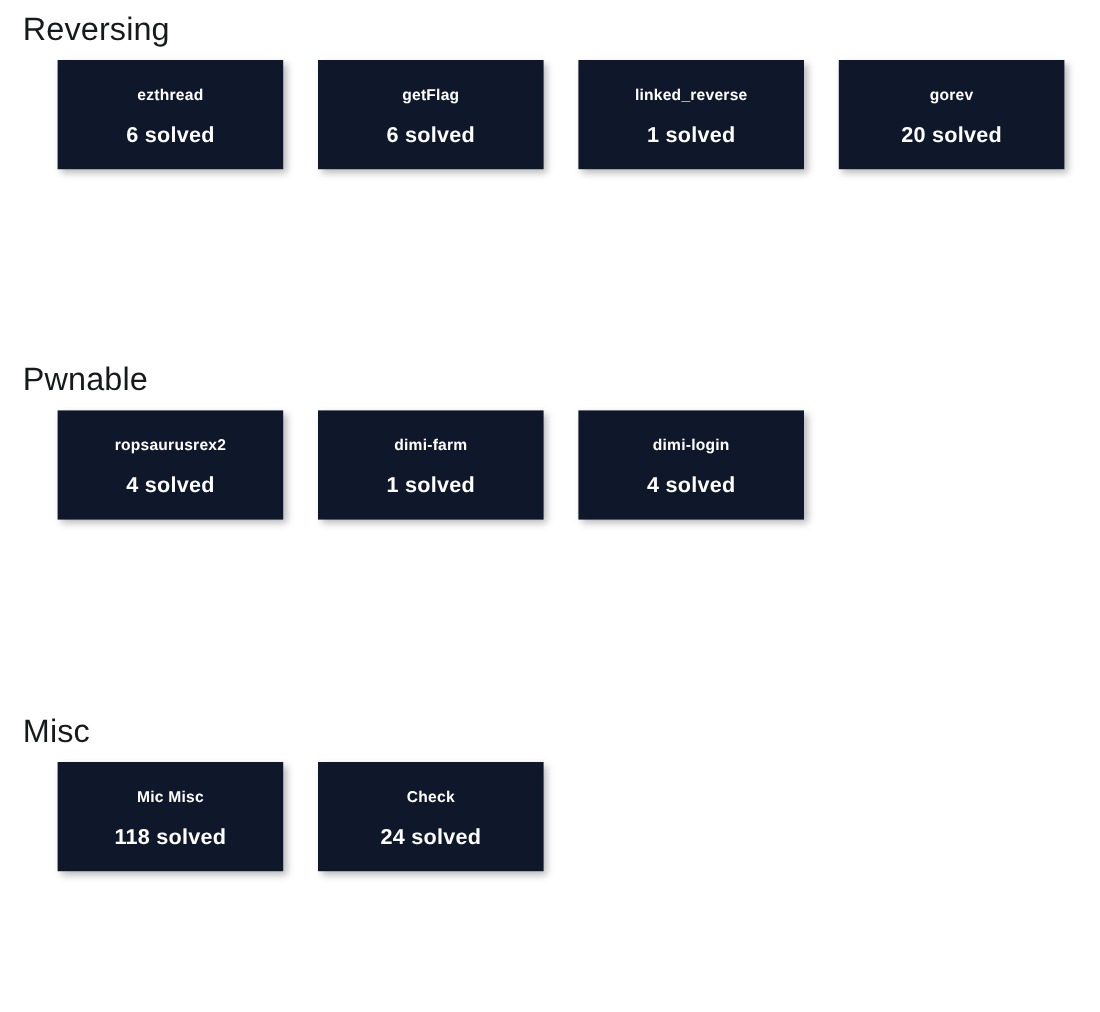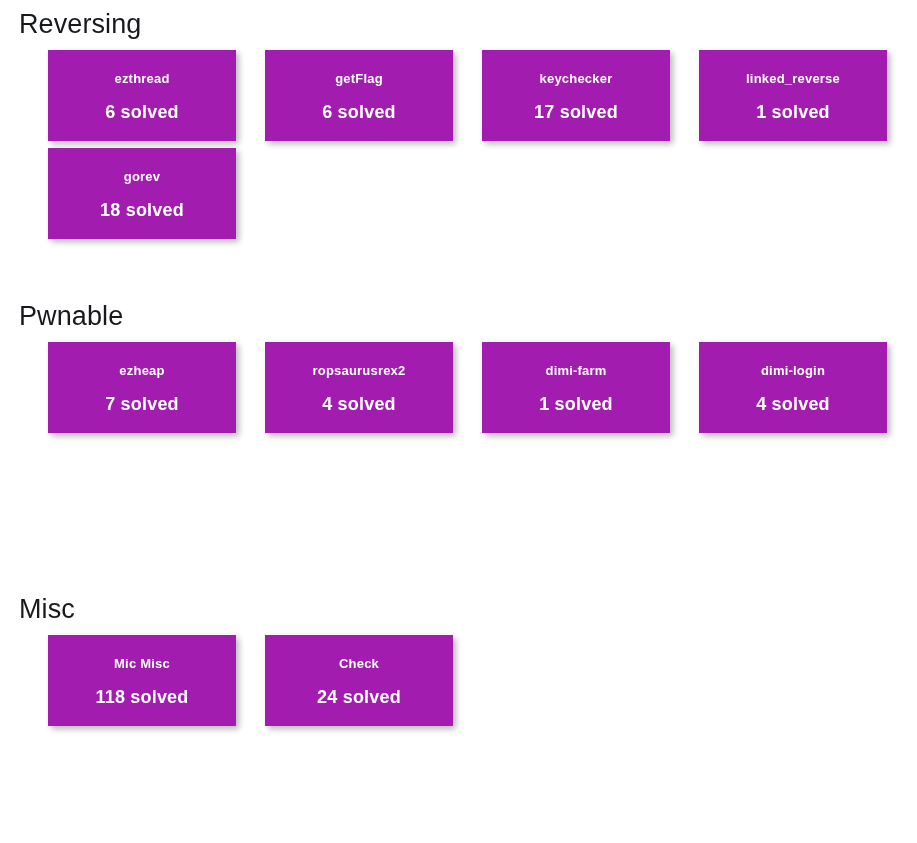--- a/index.html
+++ b/index.html
@@ -44,21 +44,21 @@
     top: 41px;
     width: 845px;
     display: flex;
     flex-wrap: wrap;
     gap: 7px 29px;
   }
   .card {
     box-sizing: border-box;
     width: 188px;
     height: 91px;
-    background: #a21caf;
+    background: #0f172a;
     color: #ffffff;
     display: flex;
     flex-direction: column;
     align-items: center;
     justify-content: center;
     gap: 19px;
     border-radius: 0;
     box-shadow: 3px 3px 6px rgba(0, 0, 0, 0.28);
     cursor: pointer;
     user-select: none;
@@ -94,40 +94,32 @@
       <div class="card-grid">
         <div class="card">
           <div class="card-title">ezthread</div>
           <div class="card-solves">6 solved</div>
         </div>
         <div class="card">
           <div class="card-title">getFlag</div>
           <div class="card-solves">6 solved</div>
         </div>
         <div class="card">
-          <div class="card-title">keychecker</div>
-          <div class="card-solves">17 solved</div>
-        </div>
-        <div class="card">
           <div class="card-title">linked_reverse</div>
           <div class="card-solves">1 solved</div>
         </div>
         <div class="card">
           <div class="card-title">gorev</div>
-          <div class="card-solves">18 solved</div>
+          <div class="card-solves">20 solved</div>
         </div>
       </div>
     </div>
     <div class="section" style="top: 301px;">
       <h2 class="section-title">Pwnable</h2>
       <div class="card-grid">
-        <div class="card">
-          <div class="card-title">ezheap</div>
-          <div class="card-solves">7 solved</div>
-        </div>
         <div class="card">
           <div class="card-title">ropsaurusrex2</div>
           <div class="card-solves">4 solved</div>
         </div>
         <div class="card">
           <div class="card-title">dimi-farm</div>
           <div class="card-solves">1 solved</div>
         </div>
         <div class="card">
           <div class="card-title">dimi-login</div>

